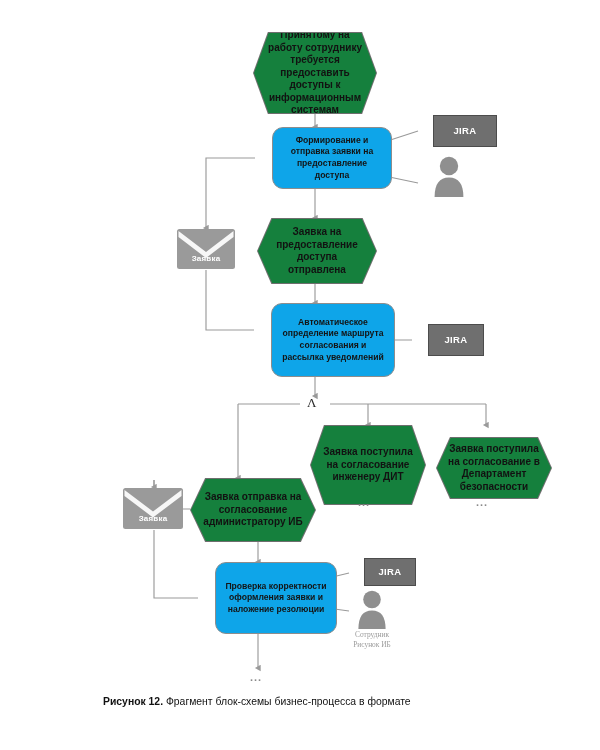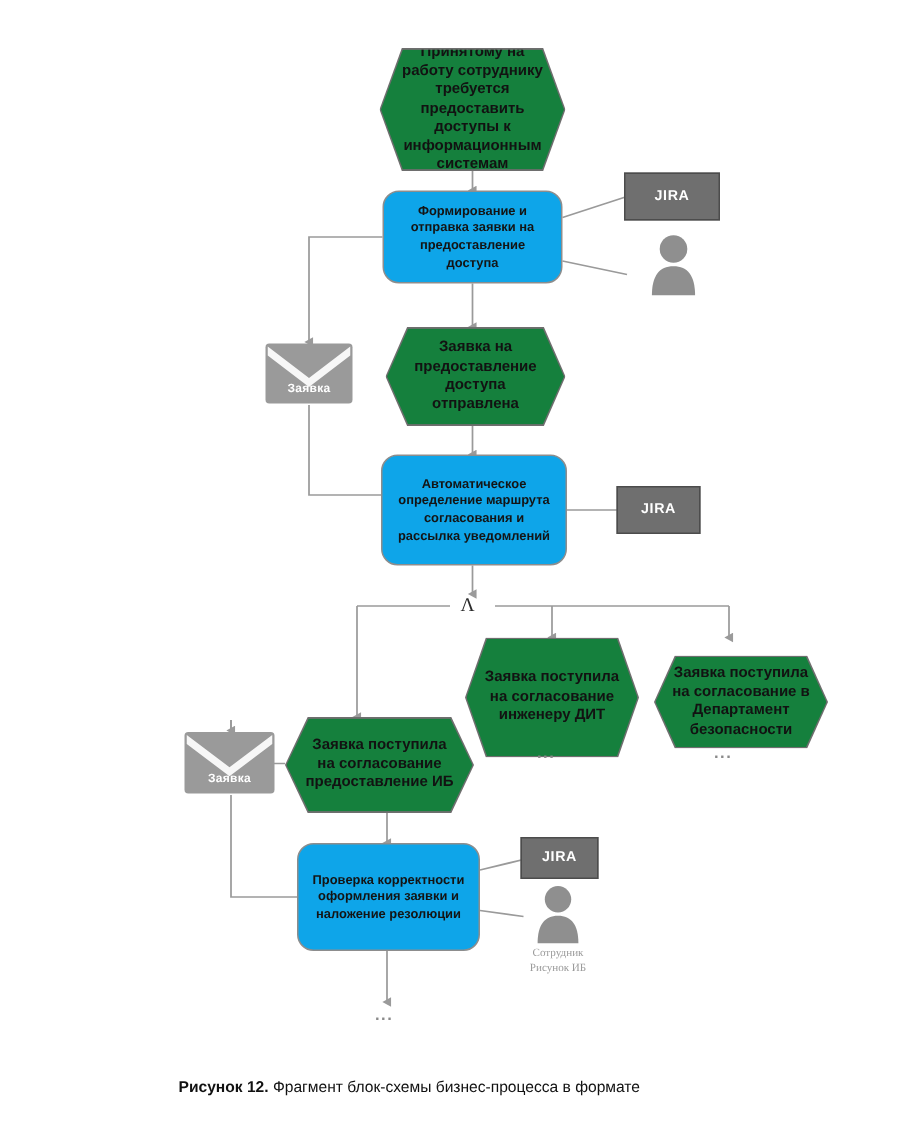--- a/index.html
+++ b/index.html
@@ -9,21 +9,21 @@
     font-family:"Liberation Sans", sans-serif;
     color:#1a1a1a;
     position:relative;
     overflow:hidden;
   }
   #canvas{position:absolute;left:0;top:0;width:600px;height:750px;}
   #svg-layer{position:absolute;left:0;top:0;width:600px;height:700px;}
 
   
   .node{position:absolute;box-sizing:border-box;display:flex;align-items:center;
-        justify-content:center;text-align:center;line-height:1.22;}
+        justify-content:center;text-align:center;line-height:1.22;margin-left:17px;}
   .hex-wrap{position:absolute;}
   .hex-wrap .hexbg{position:absolute;inset:0;background:#6e6e6e;
     -webkit-clip-path:polygon(12% 0%, 88% 0%, 100% 50%, 88% 100%, 12% 100%, 0% 50%);
     clip-path:polygon(12% 0%, 88% 0%, 100% 50%, 88% 100%, 12% 100%, 0% 50%);}
   .hex-wrap .hexfg{position:absolute;left:1px;top:1px;right:1px;bottom:1px;
     background:#15803d;
     -webkit-clip-path:polygon(12% 0%, 88% 0%, 100% 50%, 88% 100%, 12% 100%, 0% 50%);
     clip-path:polygon(12% 0%, 88% 0%, 100% 50%, 88% 100%, 12% 100%, 0% 50%);
     display:flex;align-items:center;justify-content:center;text-align:center;
     font-weight:700;font-size:10px;color:#121212;line-height:1.25;padding:0 11px;}
@@ -55,22 +55,22 @@
   .person{position:absolute;}
   .person-label{position:absolute;text-align:center;font-size:7.4px;
     color:#9b9b9b;line-height:1.35;font-family:"Liberation Serif", serif;}
 
   .dots{position:absolute;font-size:11px;color:#8a8a8a;letter-spacing:1px;
         font-weight:700;line-height:1;}
   .branch-mark{position:absolute;font-size:13px;color:#2b2b2b;font-weight:400;
         font-family:"Liberation Serif", serif;line-height:1;}
 
   
-  #caption{position:absolute;left:119px;top:694px;width:430px;
-    font-size:10.4px;line-height:1.55;color:#111;margin-top:24px;}
+  #caption{position:absolute;left:103px;top:694px;width:430px;
+    font-size:10.4px;line-height:1.55;color:#111;}
   #caption b{font-weight:700;}
   .cap-line2{display:block;}
 </style>
 </head>
 <body>
 
 <div id="canvas">
 
   <svg id="svg-layer" viewBox="0 0 600 700" xmlns="http://www.w3.org/2000/svg">
     <defs>
@@ -173,21 +173,21 @@
   <div class="dots" style="left:358px;top:497px;">...</div>
 
   <div class="hex-wrap" style="left:436px;top:425px;width:116px;height:62px;margin-top:12px;">
     <div class="hexbg"></div>
     <div class="hexfg">Заявка поступила на согласование в Департамент безопасности</div>
   </div>
   <div class="dots" style="left:476px;top:497px;">...</div>
 
   <div class="hex-wrap" style="left:190px;top:478px;width:126px;height:64px;">
     <div class="hexbg"></div>
-    <div class="hexfg">Заявка поступила на согласование предоставление ИБ</div>
+    <div class="hexfg">Заявка отправка на согласование администратору ИБ</div>
   </div>
 
   <div class="envelope" style="left:122px;top:487px;width:62px;height:43px;">
     <svg viewBox="0 0 62 43" width="62" height="43" xmlns="http://www.w3.org/2000/svg">
       <rect x="1" y="1" width="60" height="41" rx="2.5" fill="#9a9a9a"></rect>
       <path d="M2.5 3 L31 24.5 L59.5 3 L59.5 9 L31 30.5 L2.5 9 Z" fill="#ffffff" opacity="0.92"></path>
     </svg>
     <div class="env-label">Заявка</div>
   </div>
 

